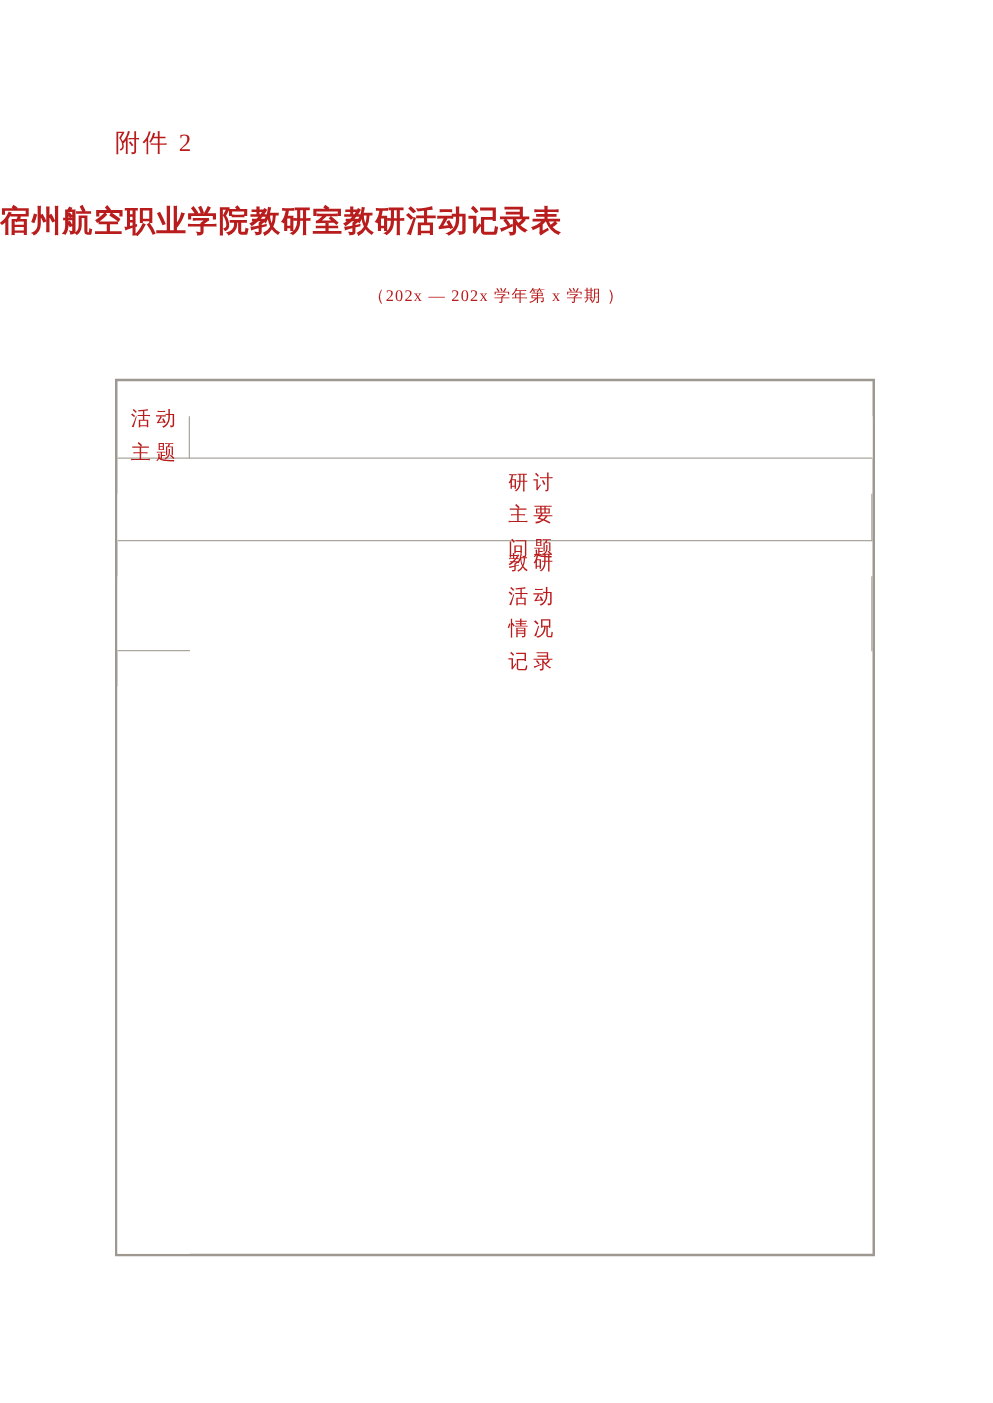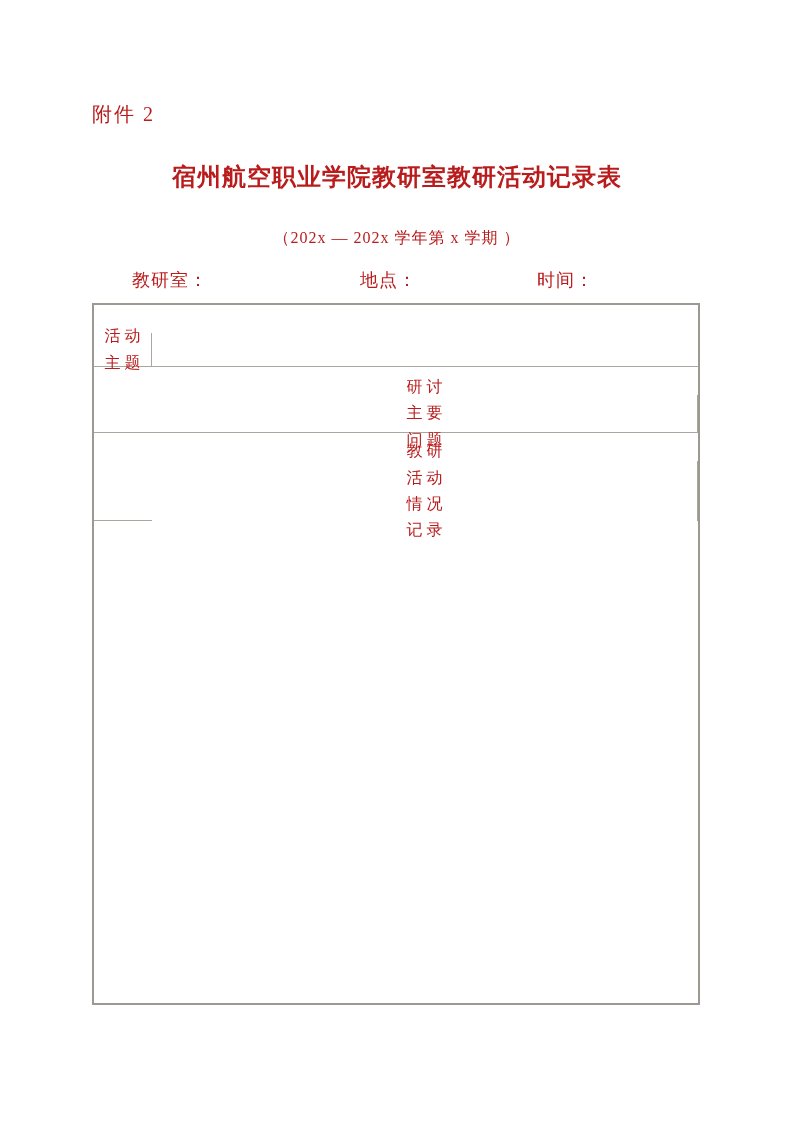--- a/index.html
+++ b/index.html
@@ -19,32 +19,32 @@
     left: 92px;
     top: 101px;
     font-size: 20px;
     letter-spacing: 2px;
   }
   .doc-title {
     position: absolute;
     left: 0;
     top: 161px;
     width: 100%;
-    text-align: center;
+    text-align: left;
     font-size: 24px;
     font-weight: bold;
     letter-spacing: 1px;
   }
   .doc-subtitle {
     position: absolute;
     left: 0;
     top: 228px;
     width: 100%;
     text-align: center;
-    font-size: 16px;
+    font-size: 13px;
     letter-spacing: 1px;
   }
   .fields {
     position: absolute;
     left: 0;
     top: 268px;
     width: 100%;
     height: 26px;
     font-size: 18px;
   }
@@ -89,25 +89,20 @@
 <body>
 
 <div class="page">
 
   <div class="attachment">附件 2</div>
 
   <div class="doc-title">宿州航空职业学院教研室教研活动记录表</div>
 
   <div class="doc-subtitle">（202x — 202x 学年第 x 学期 ）</div>
 
-  <div class="fields">
-    <span class="field-label field-jys">教研室：</span>
-    <span class="field-label field-dd">地点：</span>
-    <span class="field-label field-sj">时间：</span>
-  </div>
 
   <div class="record-table">
 
     <div class="cell label-cell">活 动
 主 题</div>
     <div class="cell value-cell last-col"></div>
 
     <div class="cell value-cell last-col"></div>
 
     <div class="cell label-cell">研 讨

